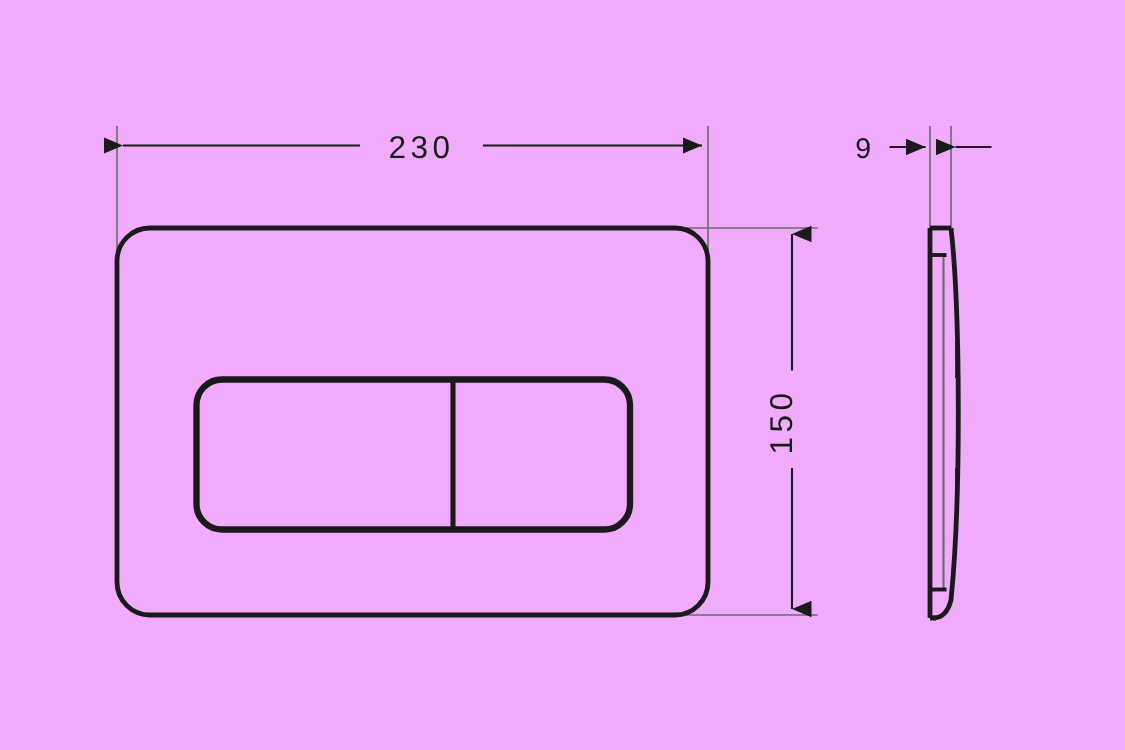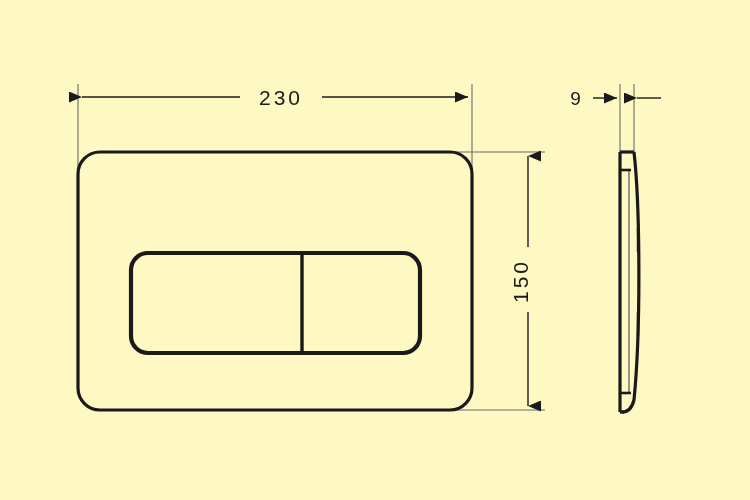--- a/index.html
+++ b/index.html
@@ -7,21 +7,21 @@
     padding: 0;
     background: #ffffff;
   }
   body {
     font-family: "Liberation Sans", sans-serif;
   }
   #drawing-root {
     position: relative;
     width: 750px;
     height: 500px;
-    background: #fef9c3;
+    background: #f0abfc;
     overflow: hidden;
   }
   #drawing-svg {
     position: absolute;
     left: 0;
     top: 0;
     width: 750px;
     height: 500px;
     display: block;
   }

